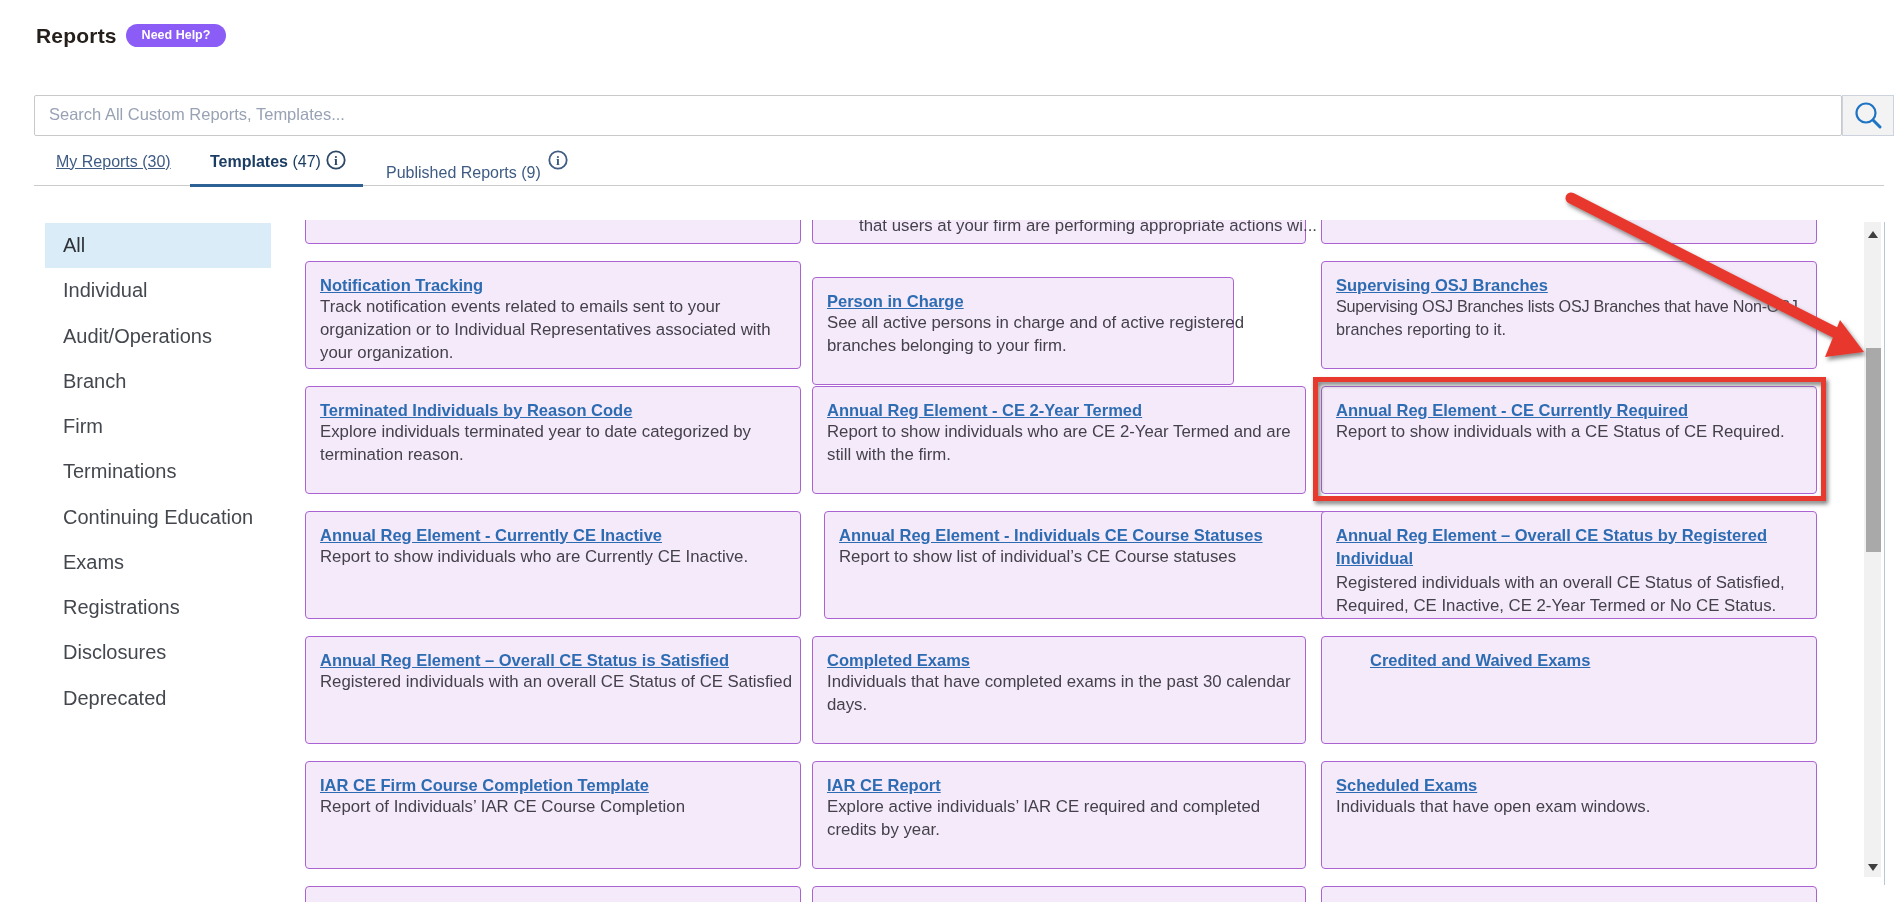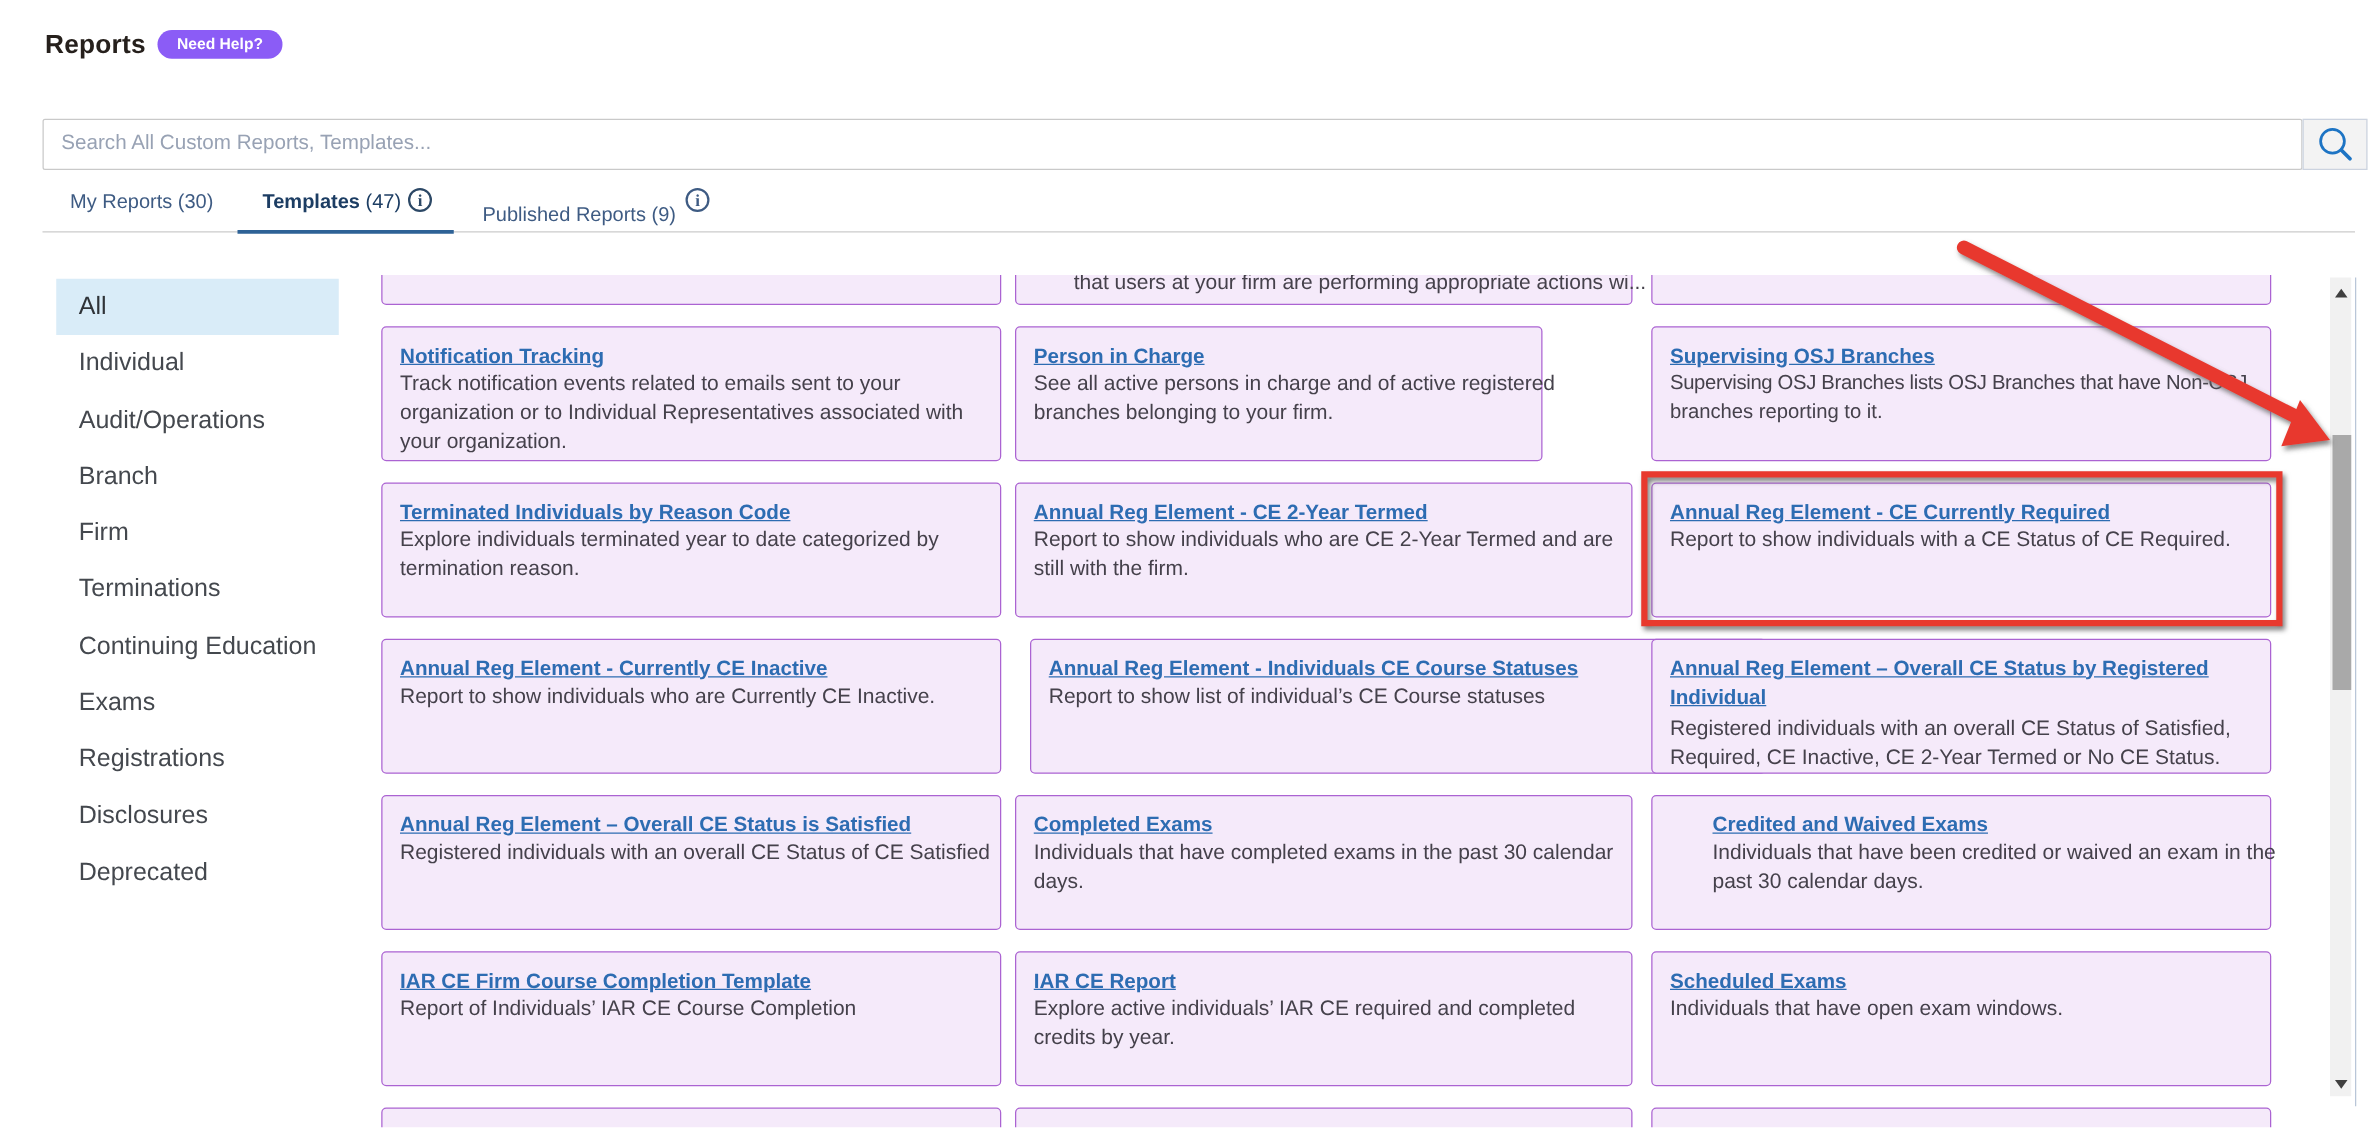--- a/index.html
+++ b/index.html
@@ -11,21 +11,21 @@
   #title { left:36px; top:24px; font-size:21px; font-weight:bold; color:#26201c; letter-spacing:0.2px; }
   #needhelp { left:126px; top:24px; width:100px; height:23px; background:#8b5cf6; border-radius:12px; color:#fff; font-size:12.5px; font-weight:bold; text-align:center; line-height:23px; }
 
   
   #searchbox { left:34px; top:95px; width:1808px; height:41px; border:1px solid #c9c9c9; border-radius:2px; background:#fff; }
   #searchph { left:49px; top:105px; font-size:16.5px; color:#98a2b4; }
   #searchbtn { left:1842px; top:95px; width:52px; height:41px; background:#f3f3f3; border:1px solid #ccd3df; }
 
   
   .tab { font-size:16px; color:#3e5b83; }
-  #tab1 { left:56px; top:153px; }
+  #tab1 { left:56px; top:153px;text-decoration:underline; }
   #tab2 { left:210px; top:153px; color:#1c3d63; }
   #tab2 b { font-weight:bold; }
   #tab3 { left:386px; top:164px; }
   #tabline { left:34px; top:185px; width:1850px; height:1px; background:#cbcbcb; }
   #tabactive { left:190px; top:184px; width:173px; height:3px; background:#2e6296; }
 
   
   #allhl { left:45px; top:223px; width:226px; height:45px; background:#d9ecf8; }
   .side { left:63px; font-size:20px; color:#44484e; }
 
@@ -90,21 +90,21 @@
     <div class="card" style="left:13px; top:-84px;"></div>
     <div class="card" style="left:520px; top:-84px; width:494px;">
         <p style="margin-top:65px;margin-left:32px;">that users at your firm are performing appropriate actions wi...</p>
       </div>
     <div class="card" style="left:1029px; top:-84px;"></div>
 
     <div class="card" style="left:13px; top:41px;">
       <h3>Notification Tracking</h3>
       <p>Track notification events related to emails sent to your<br>organization or to Individual Representatives associated with<br>your organization.</p>
     </div>
-    <div class="card" style="left:520px; top:41px; width:422px;">
+    <div class="card" style="left:520px; top:57px; width:422px;">
       <h3>Person in Charge</h3>
       <p>See all active persons in charge and of active registered<br>branches belonging to your firm.</p>
     </div>
     <div class="card" style="left:1029px; top:41px;">
       <h3>Supervising OSJ Branches</h3>
       <p style="font-size:16.2px; letter-spacing:-0.25px;">Supervising OSJ Branches lists OSJ Branches that have Non-OSJ<br><span style="letter-spacing:0">branches reporting to it.</span></p>
     </div>
 
     <div class="card" style="left:13px; top:166px;">
       <h3>Terminated Individuals by Reason Code</h3>
@@ -135,21 +135,20 @@
     <div class="card" style="left:13px; top:416px;">
       <h3>Annual Reg Element – Overall CE Status is Satisfied</h3>
       <p>Registered individuals with an overall CE Status of CE Satisfied</p>
     </div>
     <div class="card" style="left:520px; top:416px; width:494px;">
       <h3>Completed Exams</h3>
       <p>Individuals that have completed exams in the past 30 calendar<br>days.</p>
     </div>
     <div class="card" style="left:1029px; top:416px;padding-left:48px;">
       <h3>Credited and Waived Exams</h3>
-      <p>Individuals that have been credited or waived an exam in the<br>past 30 calendar days.</p>
     </div>
 
     <div class="card" style="left:13px; top:541px;">
       <h3>IAR CE Firm Course Completion Template</h3>
       <p>Report of Individuals’ IAR CE Course Completion</p>
     </div>
     <div class="card" style="left:520px; top:541px; width:494px;">
       <h3>IAR CE Report</h3>
       <p>Explore active individuals’ IAR CE required and completed<br>credits by year.</p>
     </div>

